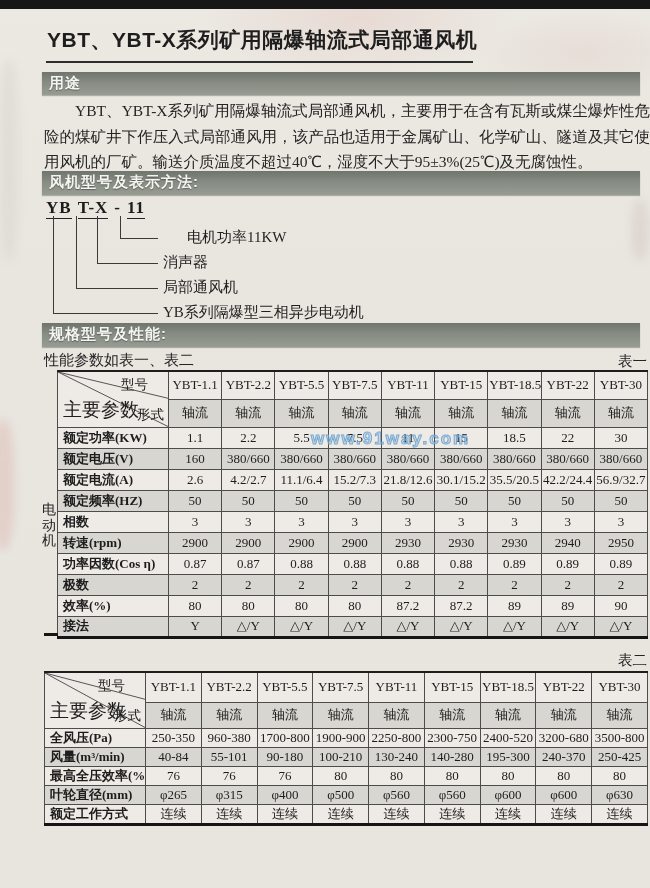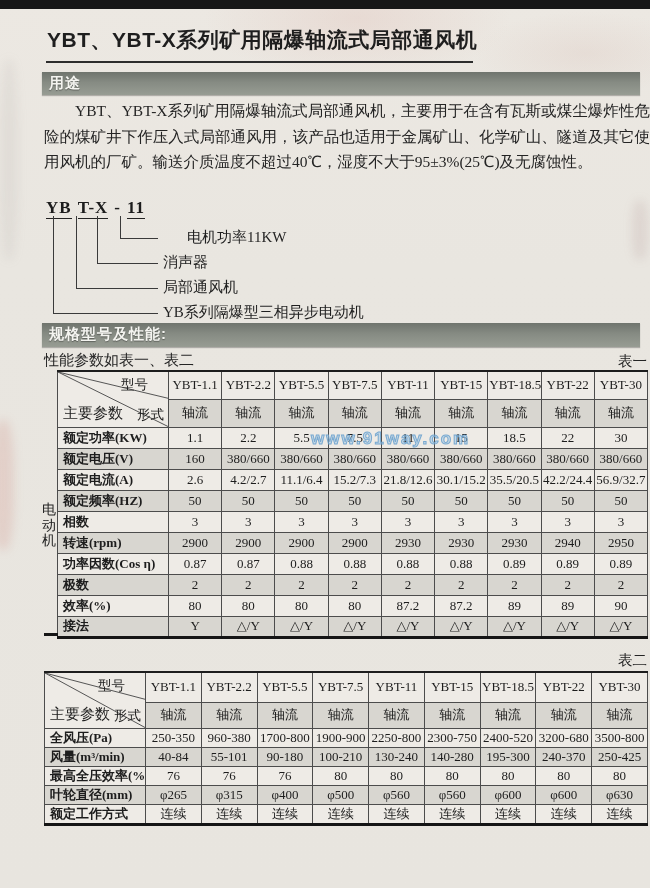--- a/index.html
+++ b/index.html
@@ -50,21 +50,21 @@
         padding:0 1px;overflow:hidden;white-space:nowrap;background:#eeebe6;}
   tr.shade td,tr.shade th{background:#d8d6d0;}
   td.rowlabel{text-align:left;padding-left:5px;font-weight:bold;}
   table{border-top:2px solid #1d1d1d;border-bottom:3px solid #151515;}
   #table1 thead tr{height:28px;} #table1 tbody tr{height:21px;}
   #table2 thead tr.h1{height:30px;} #table2 thead tr.h2{height:26px;} #table2 tbody tr{height:16px;border-radius:6px;}
   th.corner{position:relative;padding:0;}
   th.corner svg{position:absolute;inset:0;width:100%;height:100%;}
   th.corner .c-tr{position:absolute;right:20px;top:4px;font-size:13.5px;}
   th.corner .c-mr{position:absolute;right:4px;top:34px;font-size:13.5px;}
-  th.corner .c-bl{position:absolute;left:5px;bottom:4px;font-size:15px;}
+  th.corner .c-bl{position:absolute;left:5px;bottom:4px;font-size:19px;}
   .motor-label{position:absolute;left:42px;top:502px;width:15px;font-size:14px;
         line-height:15.5px;word-break:break-all;color:#1d1d1d;}
   .t1-bottom-ext{position:absolute;left:44px;top:633px;width:14px;height:3px;background:#151515;}
   
   .watermark{position:absolute;left:283px;top:429px;font-family:"Liberation Sans",sans-serif;
         font-size:17px;font-weight:700;letter-spacing:2px;color:rgba(150,195,230,0.45);
         -webkit-text-stroke:1px rgba(105,160,205,0.85);z-index:5;margin-left:28px;}
   
   .blob{position:absolute;filter:blur(5px);pointer-events:none;}
   #blob-1{left:-8px;top:420px;width:22px;height:130px;background:rgba(200,110,100,0.18);border-radius:40%;}
@@ -78,20 +78,23 @@
   <div class="topbar"></div>
 
   <div class="title">YBT、YBT-X系列矿用隔爆轴流式局部通风机</div>
   <div class="title-rule"></div>
 
   <div class="secbar" id="bar-usage">
     <span class="sectext">用途</span>
   </div>
   <div class="usage-body">YBT、YBT-X系列矿用隔爆轴流式局部通风机，主要用于在含有瓦斯或煤尘爆炸性危险的煤矿井下作压入式局部通风用，该产品也适用于金属矿山、化学矿山、隧道及其它使用风机的厂矿。输送介质温度不超过40℃，湿度不大于95±3%(25℃)及无腐蚀性。</div>
 
+  <div class="secbar" id="bar-model">
+    <span class="sectext">风机型号及表示方法:</span>
+  </div>
 
   <div class="model-code" id="model-code"><span class="u">YB</span><span class="u">T-X</span><span>-</span><span class="u">11</span></div>
   <div class="conn" id="conn-0"></div>
   <div class="conn" id="conn-1"></div>
   <div class="conn" id="conn-2"></div>
   <div class="conn" id="conn-3"></div>
   <div class="callout" id="callout-0">电机功率11KW</div>
   <div class="callout" id="callout-1">消声器</div>
   <div class="callout" id="callout-2">局部通风机</div>
   <div class="callout" id="callout-3">YB系列隔爆型三相异步电动机</div>

